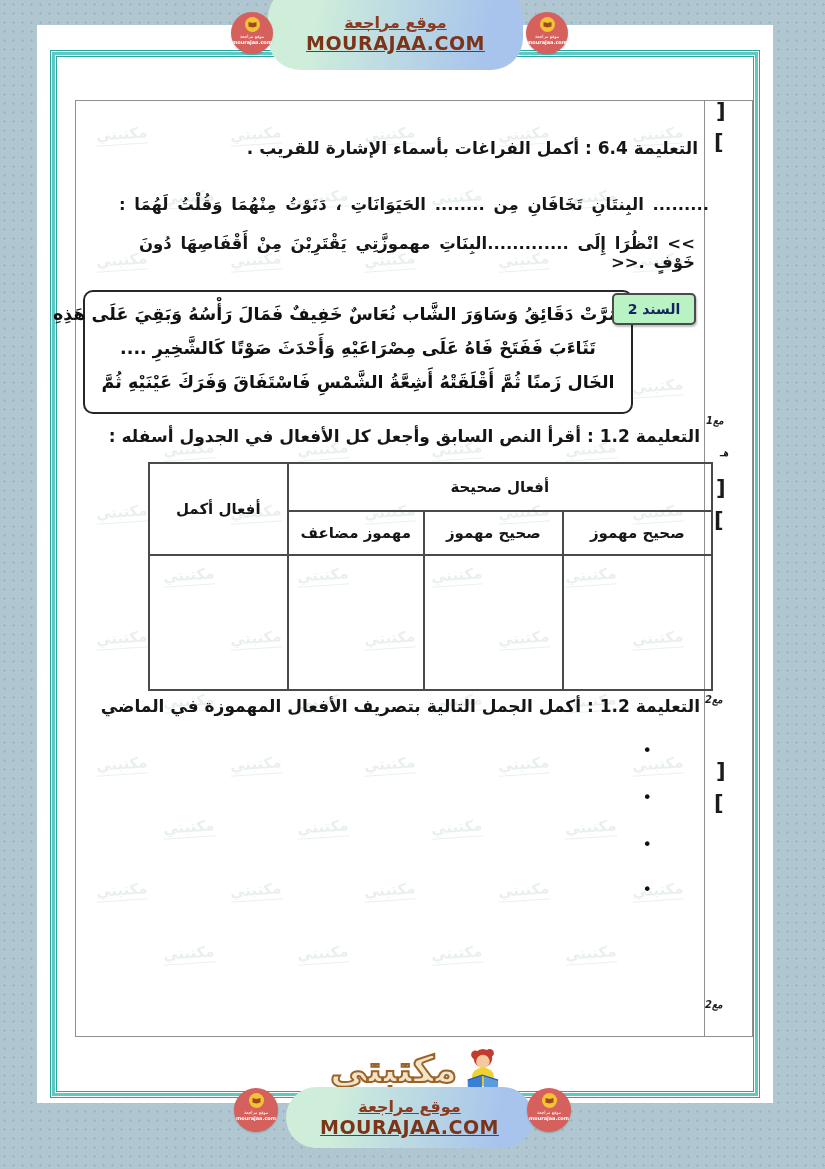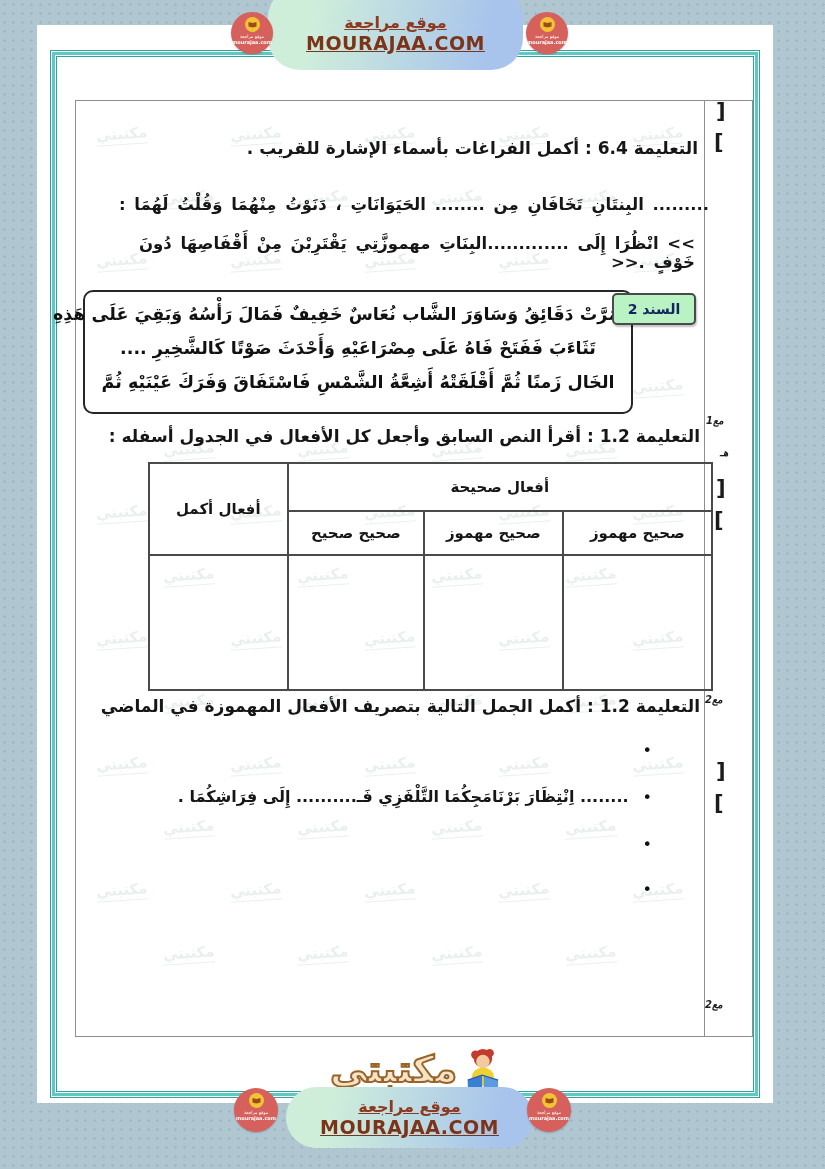--- a/index.html
+++ b/index.html
@@ -185,39 +185,38 @@
       <col style="width:139px">
     </colgroup>
   <tbody>
       <tr>
     <td class="h1" colspan="3">أفعال صحيحة</td>
     <td rowspan="2">أفعال أكمل</td>
   </tr>
   <tr>
     <td class="h2">صحيح مهموز</td>
     <td class="h2">صحيح مهموز</td>
-    <td class="h2">صحيح صحيح</td>
+    <td class="h2">مهموز مضاعف</td>
   </tr>
   <tr>
     <td class="body-cell"></td>
     <td class="body-cell"></td>
     <td class="body-cell"></td>
     <td class="body-cell"></td>
   </tr>
 </tbody>
   </table>
 
 <div class="abs artext ex-title" style="left:90px;top:696px;width:610px;">التعليمة 1.2 : أكمل الجمل التالية بتصريف الأفعال المهموزة في الماضي</div>
 
 <div class="abs bullet-row" style="top:740px;">
   <span class="bullet-dot">•</span>
 </div>
 <div class="abs bullet-row" style="top:787px;">
   <span class="bullet-dot">•</span>
-  <span class="bullet-text">........ اِنْتِظَارَ بَرْنَامَجِكُمَا التَّلْفَزِي فَـ.......... إِلَى فِرَاشِكُمَا .</span>
 </div>
 <div class="abs bullet-row" style="top:834px;">
 
   <span class="bullet-dot">•</span>
 </div>
 <div class="abs bullet-row" style="top:879px;">
   <span class="bullet-dot">•</span>
 </div>
 
 <div class="abs footer-logo">

